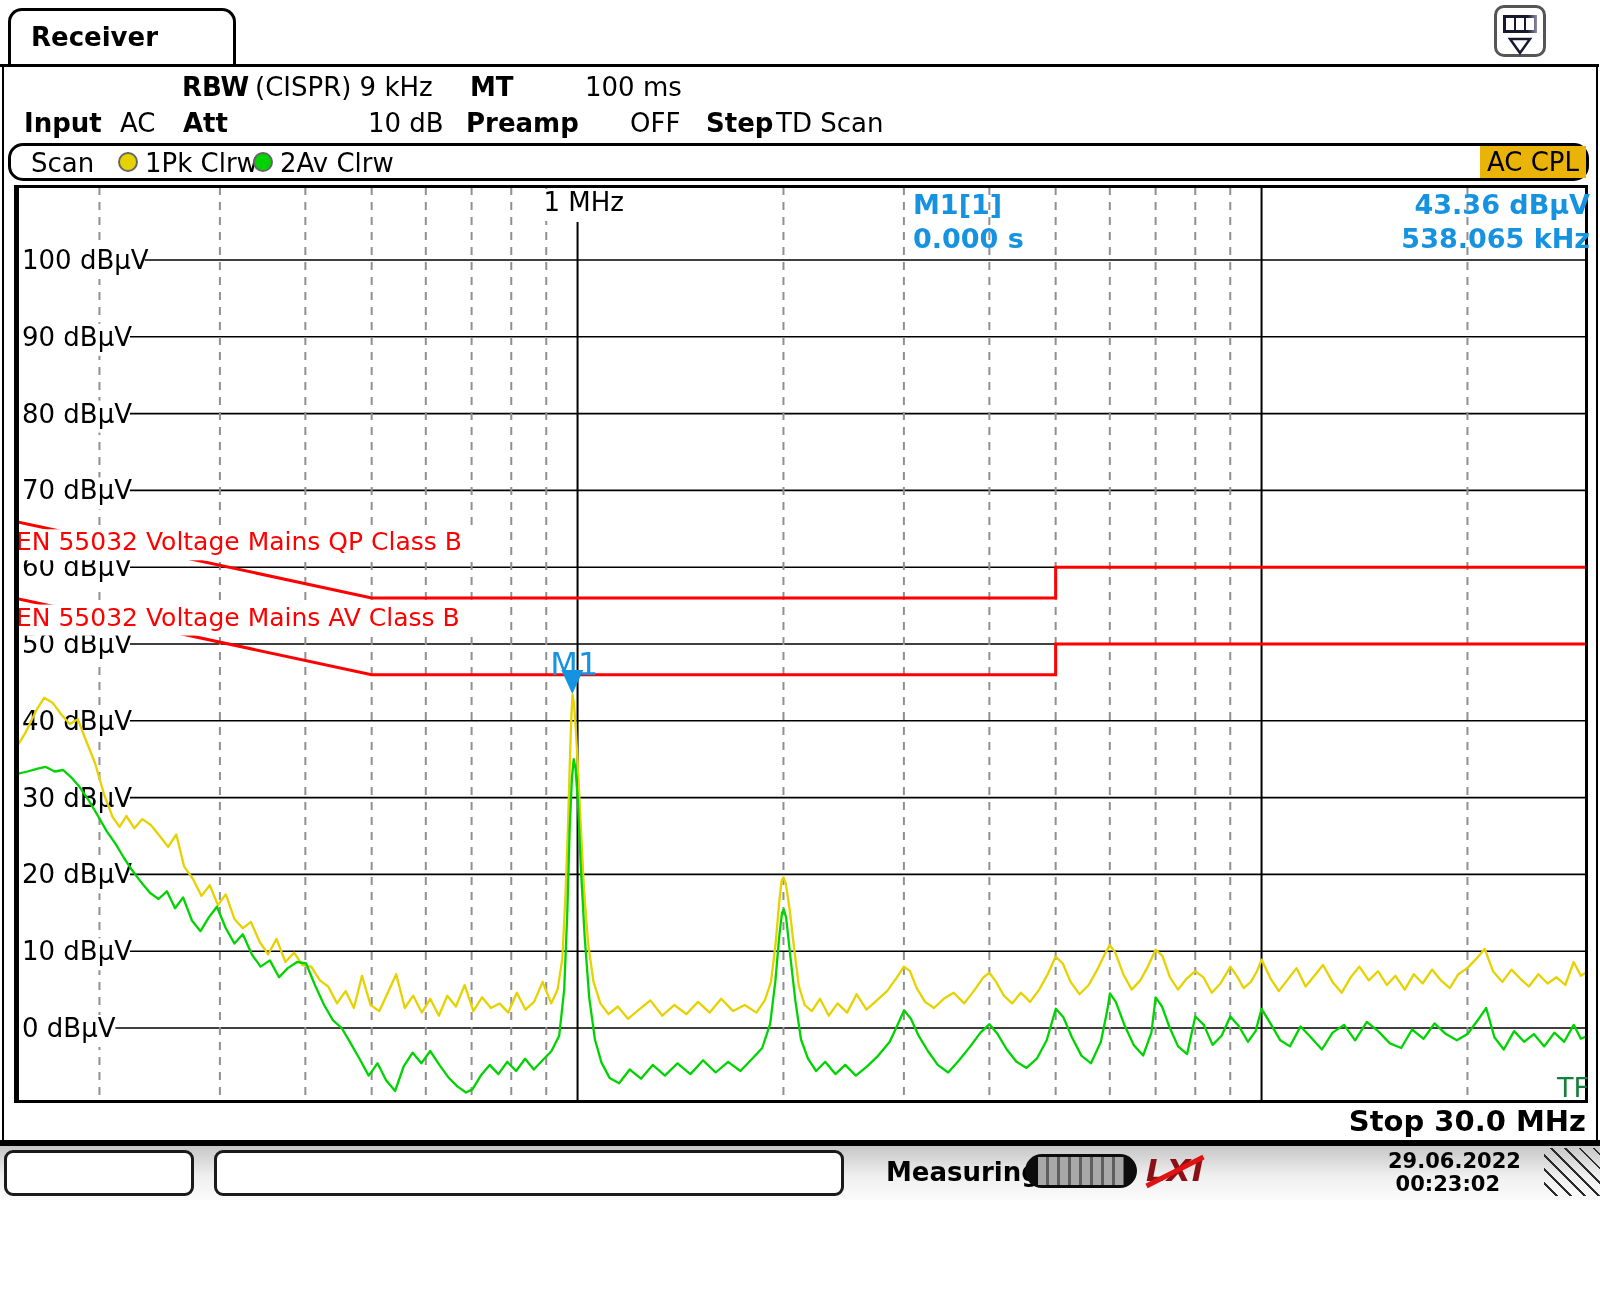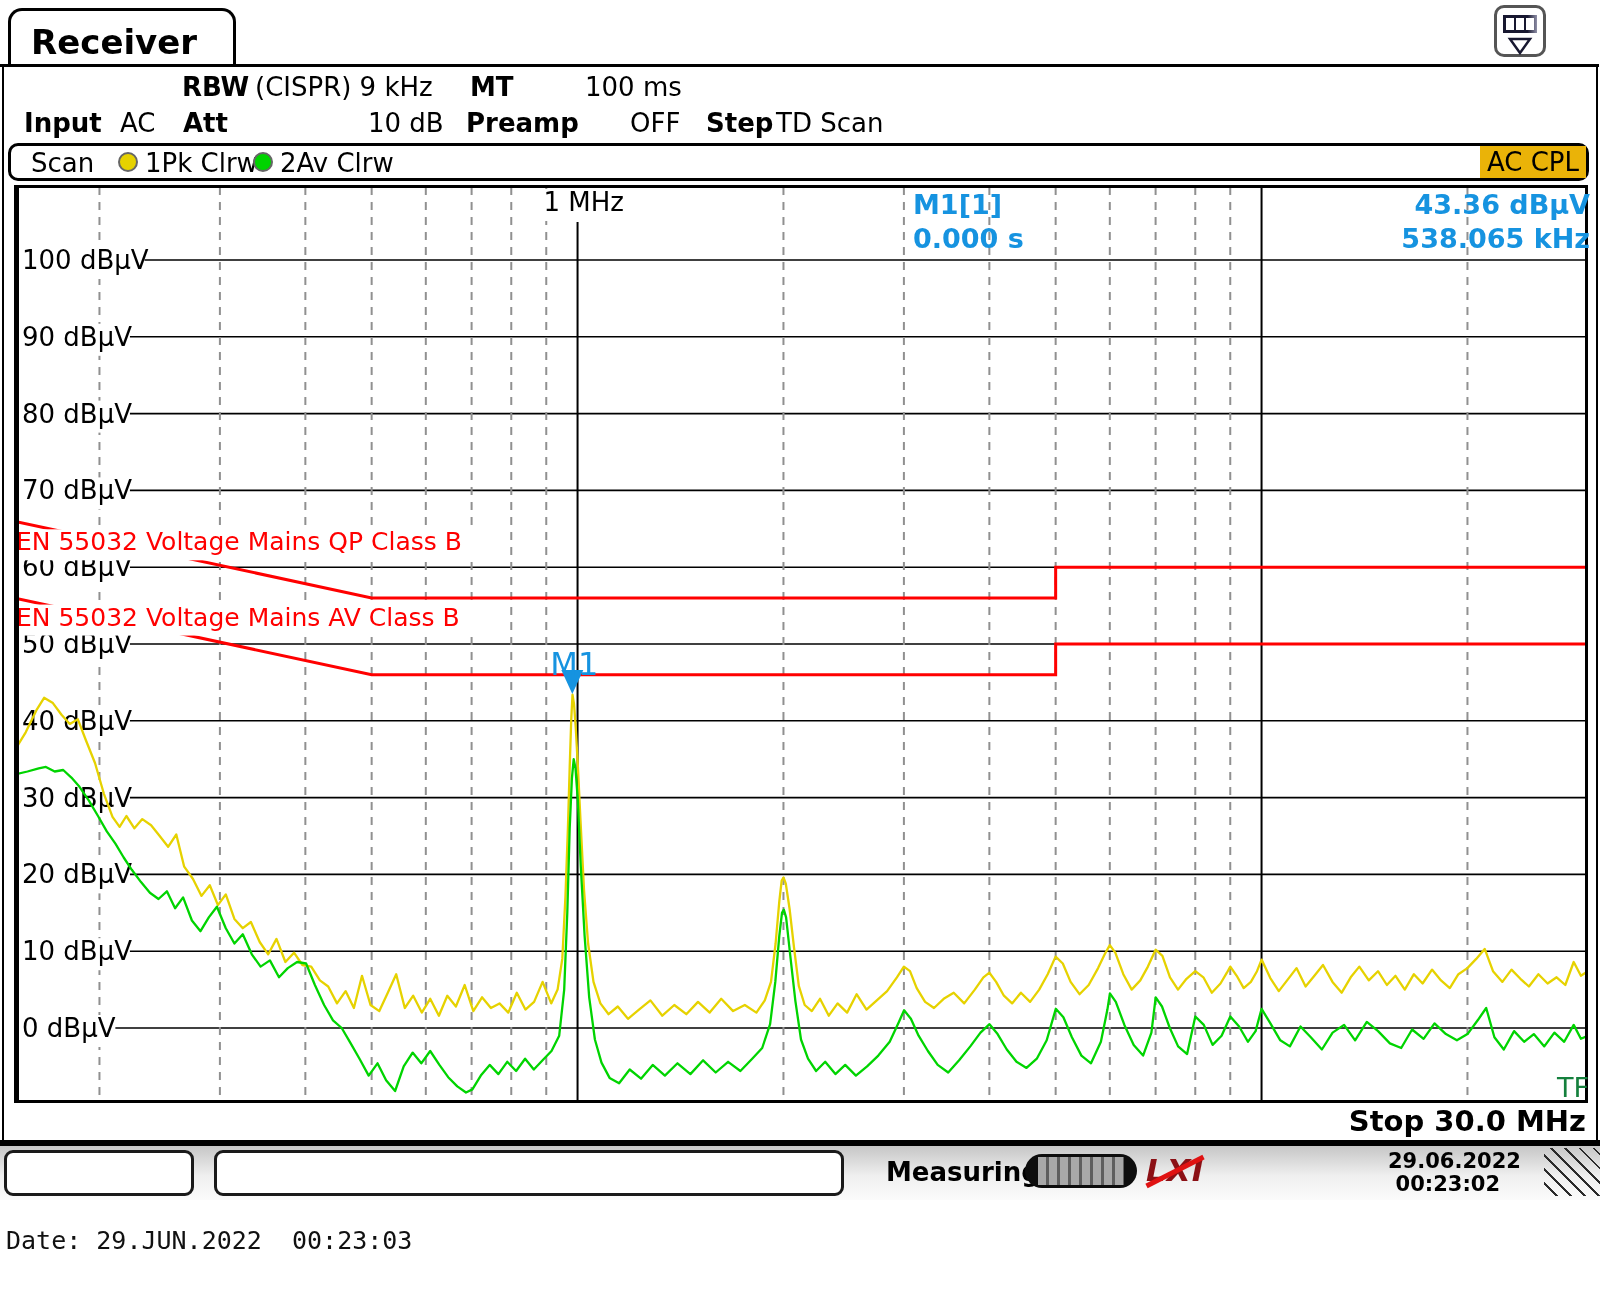--- a/index.html
+++ b/index.html
@@ -3,35 +3,35 @@
 <meta charset="utf-8">
 <style>
   html,body{margin:0;padding:0;background:#fff;}
   #screen{position:relative;width:1600px;height:1292px;background:#fff;
           font-family:"DejaVu Sans",sans-serif;color:#000;overflow:hidden;}
   .abs{position:absolute;}
   .b{font-weight:bold;}
   
   #tab{left:8px;top:8px;width:228px;height:56px;border:3px solid #000;border-bottom:none;
        border-radius:14px 14px 0 0;background:#fff;z-index:3;box-sizing:border-box;}
-  #tab span{display:inline-block;margin:11px 0 0 20px;font-size:34px;font-weight:bold;}
+  #tab span{display:inline-block;margin:11px 0 0 20px;font-size:26px;font-weight:bold;}
   #topline{left:0;top:64px;width:1599px;height:3px;background:#000;}
   #lborder{left:2px;top:64px;width:2px;height:1136px;background:#000;}
   #rborder{left:1596px;top:64px;width:2px;height:1136px;background:#000;}
   
   #iconbtn{left:1494px;top:5px;width:52px;height:52px;border:3px solid #555;border-radius:10px;
            background:#fff;box-sizing:border-box;z-index:4;}
   #iconbar{position:absolute;left:6px;top:7px;width:34px;height:18px;
            background:linear-gradient(90deg,#181830 0 72%,#9090a8);display:flex;gap:2px;
            padding:3px;box-sizing:border-box;}
   #iconbar i{flex:1;background:#fff;}
   
   .hdr{font-size:26px;white-space:pre;}
   
-  #scanbar{left:8px;top:143px;width:1581px;height:38px;border:3px solid #000;border-radius:10px;
+  #scanbar{left:8px;top:143px;width:1581px;height:38px;border:3px solid #000;border-radius:15px;
            background:#fff;box-sizing:border-box;z-index:2;}
   #scanbar .lbl{position:absolute;top:2px;font-size:26px;}
   .dot{position:absolute;top:6px;width:20px;height:20px;border-radius:50%;border:2px solid #666;box-sizing:border-box;}
   #accpl{position:absolute;right:0;top:0;width:106px;height:100%;background:#eab308;
          display:flex;align-items:center;justify-content:center;font-size:26px;}
   
   #graph-host{left:14px;top:185px;width:1574px;height:918px;}
   
   .mreadL{left:913px;color:#1693E0;font-weight:bold;font-size:27px;}
   .mreadR{right:10px;color:#1693E0;font-weight:bold;font-size:27px;text-align:left;}
@@ -199,14 +199,13 @@
       <span>LXI</span>
       <div class="slash"></div>
     </div>
     <div id="sdate">
       <div>29.06.2022</div>
       <div>00:23:02</div>
     </div>
     <div id="grip"></div>
   </div>
 
-  <div id="printdate" class="abs">Date: 29.JUN.2022  00:23:03</div>
 </div>
 
 </body></html>

